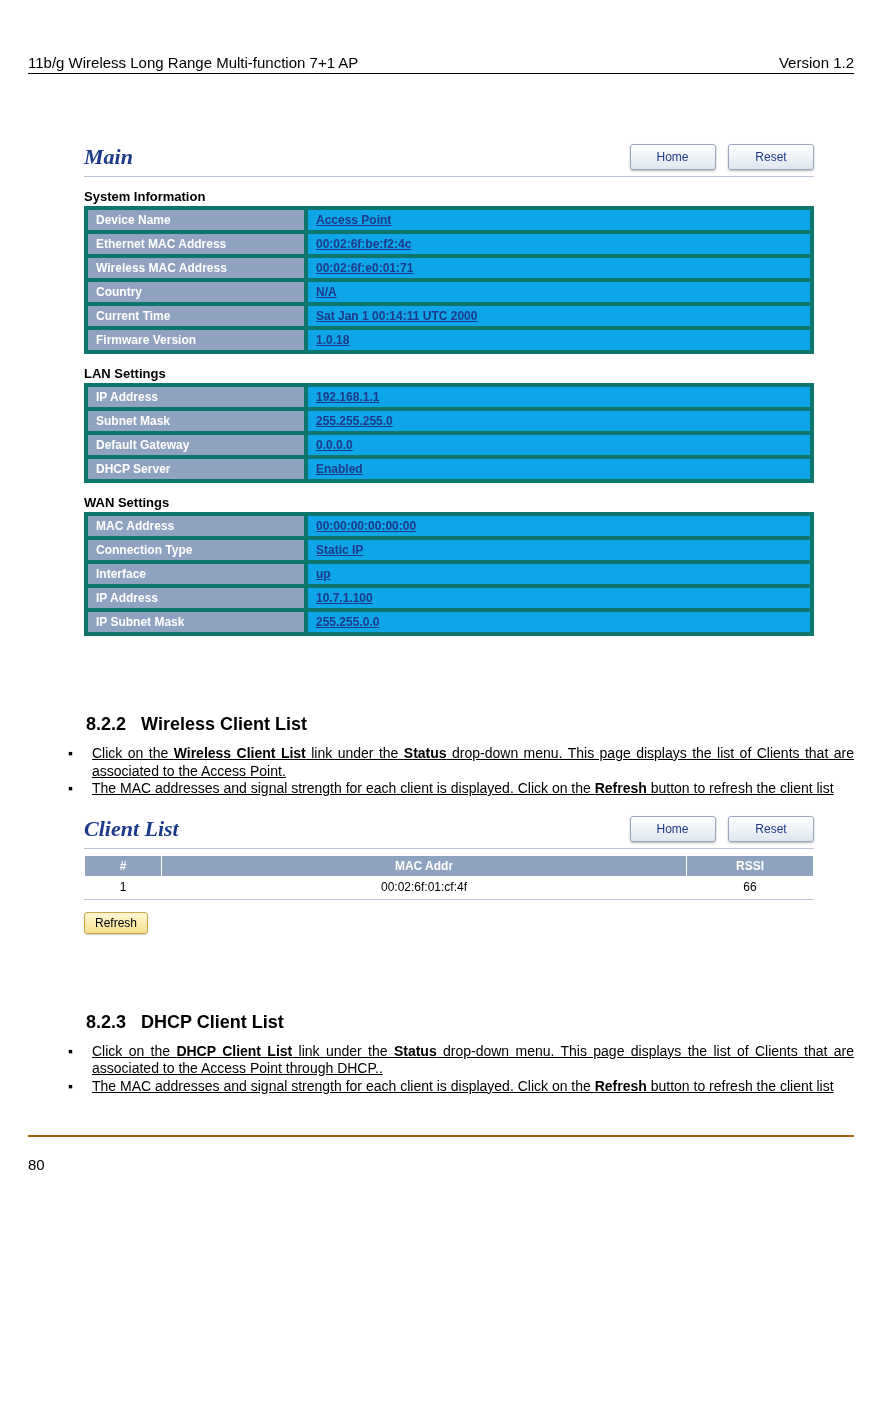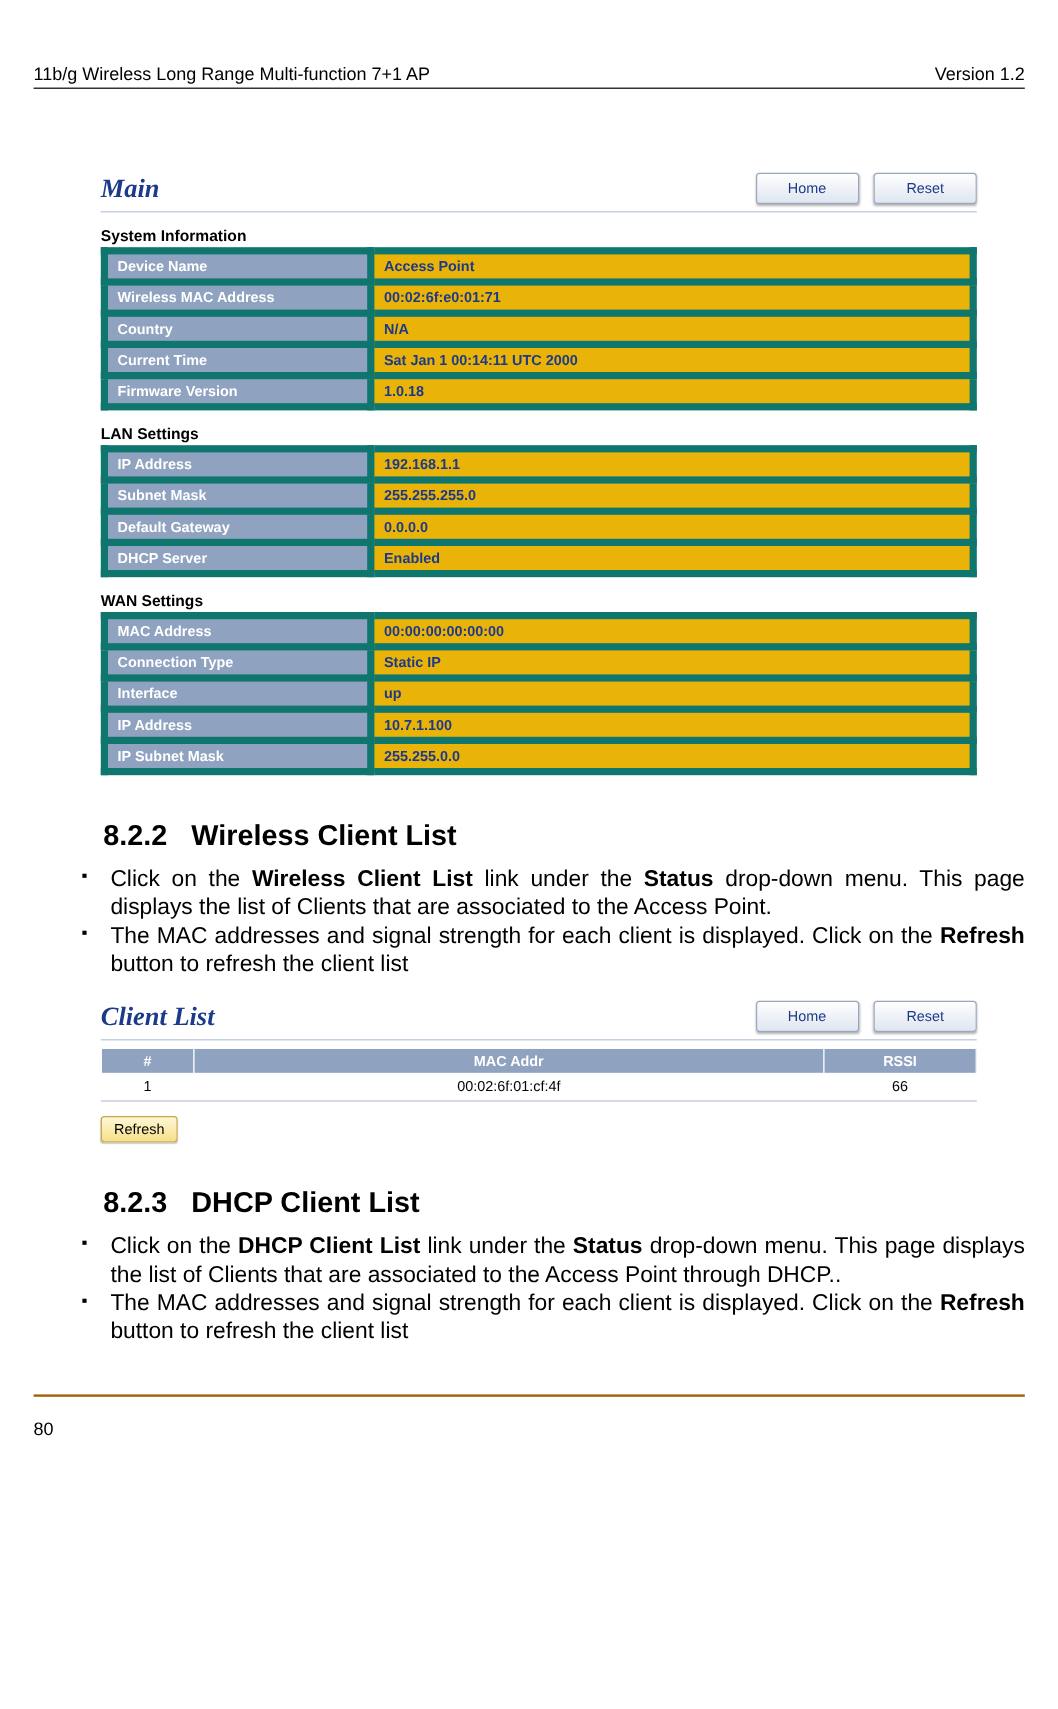--- a/index.html
+++ b/index.html
@@ -81,52 +81,54 @@
     margin-bottom: 2px;
     margin-left: 0;
   }
   .tbl {
     width: 100%;
     border-collapse: collapse;
   }
   .tbl td {
     font-size: 12px;
     padding: 3px 8px;
-    border: 6px solid #0f766e;
+    border: 4px solid #0f766e;
   }
   .tbl td.k {
     background: #8fa2bf;
     color: #fff;
     font-weight: bold;
     width: 200px;
   }
   .tbl td.v {
-    background: #eab308;
+    background: #0ea5e9;
     color: #1c3a8a;
     font-weight: bold;
+    text-decoration: underline;
   }
 
   
   h3.sec {
-    font-size: 24px;
-    font-weight: bold;
-    margin: 37px 0 10px 58px;
+    font-size: 18px;
+    font-weight: bold;
+    margin: 78px 0 10px 58px;
   }
   ul.bul {
     margin: 0 0 0 22px;
     padding: 0;
     list-style: none;
   }
   ul.bul li {
     position: relative;
     padding-left: 42px;
-    font-size: 19px;
+    font-size: 14px;
     line-height: 1.25;
     text-align: justify;
     margin-bottom: 0;
+    text-decoration: underline;
   }
   ul.bul li::before {
     content: "▪";
     position: absolute;
     left: 18px;
     top: 0;
     font-size: 14px;
   }
 
   
@@ -172,20 +174,24 @@
       </span>
     </div>
     <hr class="topline">
 
     <div class="sect-label">System Information</div>
     <table class="tbl">
       <tbody>
           <tr>
             <td class="k">Device Name</td>
             <td class="v">Access Point</td>
+          </tr>
+      <tr>
+            <td class="k">Ethernet MAC Address</td>
+            <td class="v">00:02:6f:be:f2:4c</td>
           </tr>
       <tr>
             <td class="k">Wireless MAC Address</td>
             <td class="v">00:02:6f:e0:01:71</td>
           </tr>
       <tr>
             <td class="k">Country</td>
             <td class="v">N/A</td>
           </tr>
       <tr>

